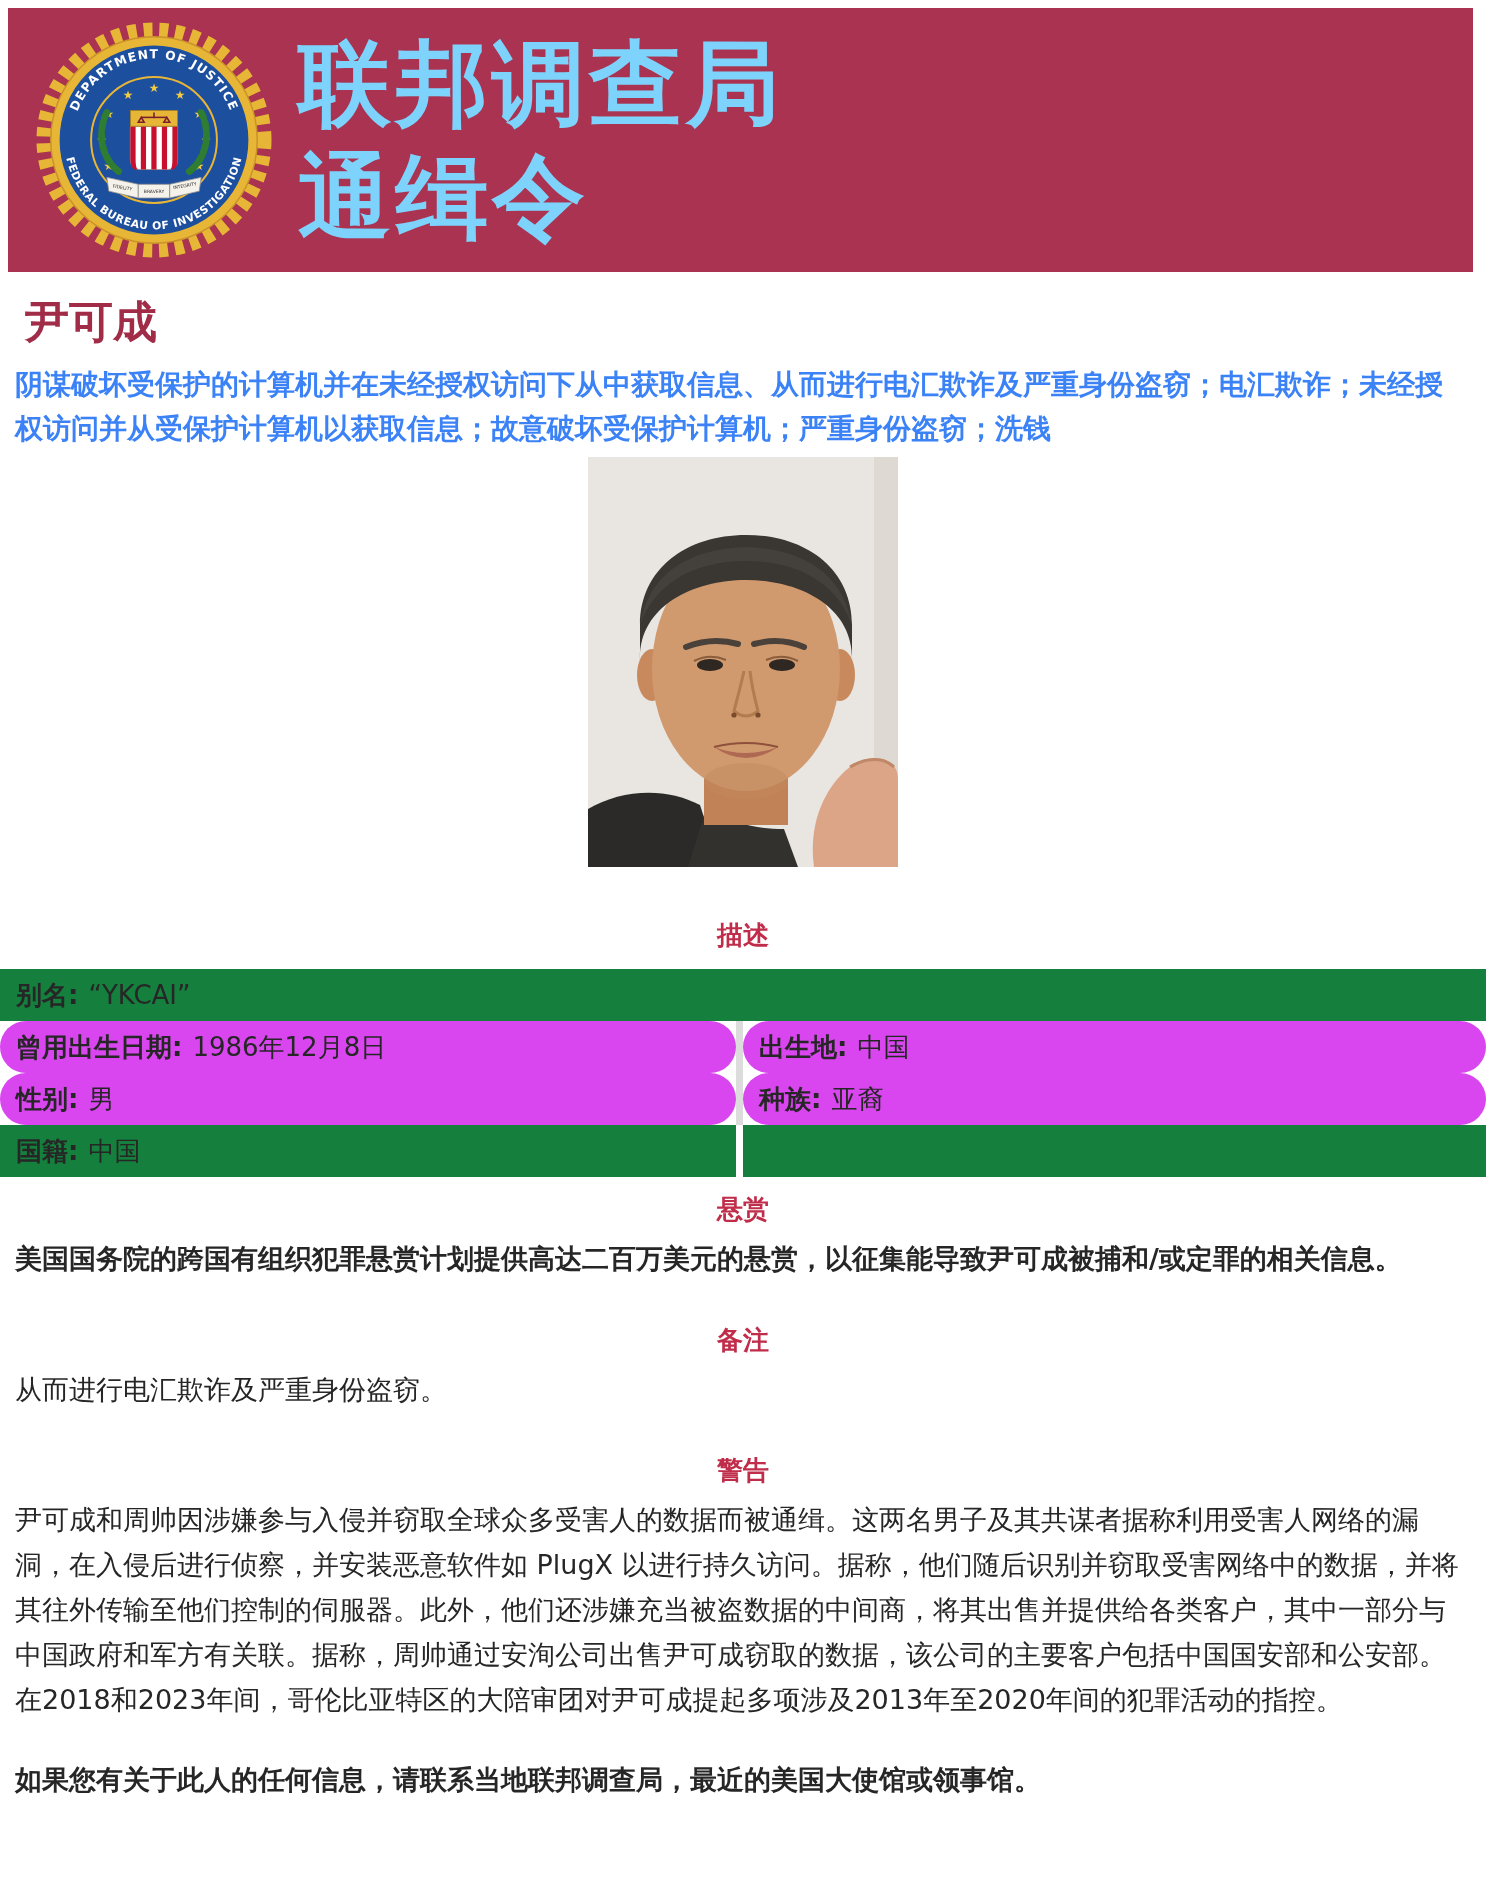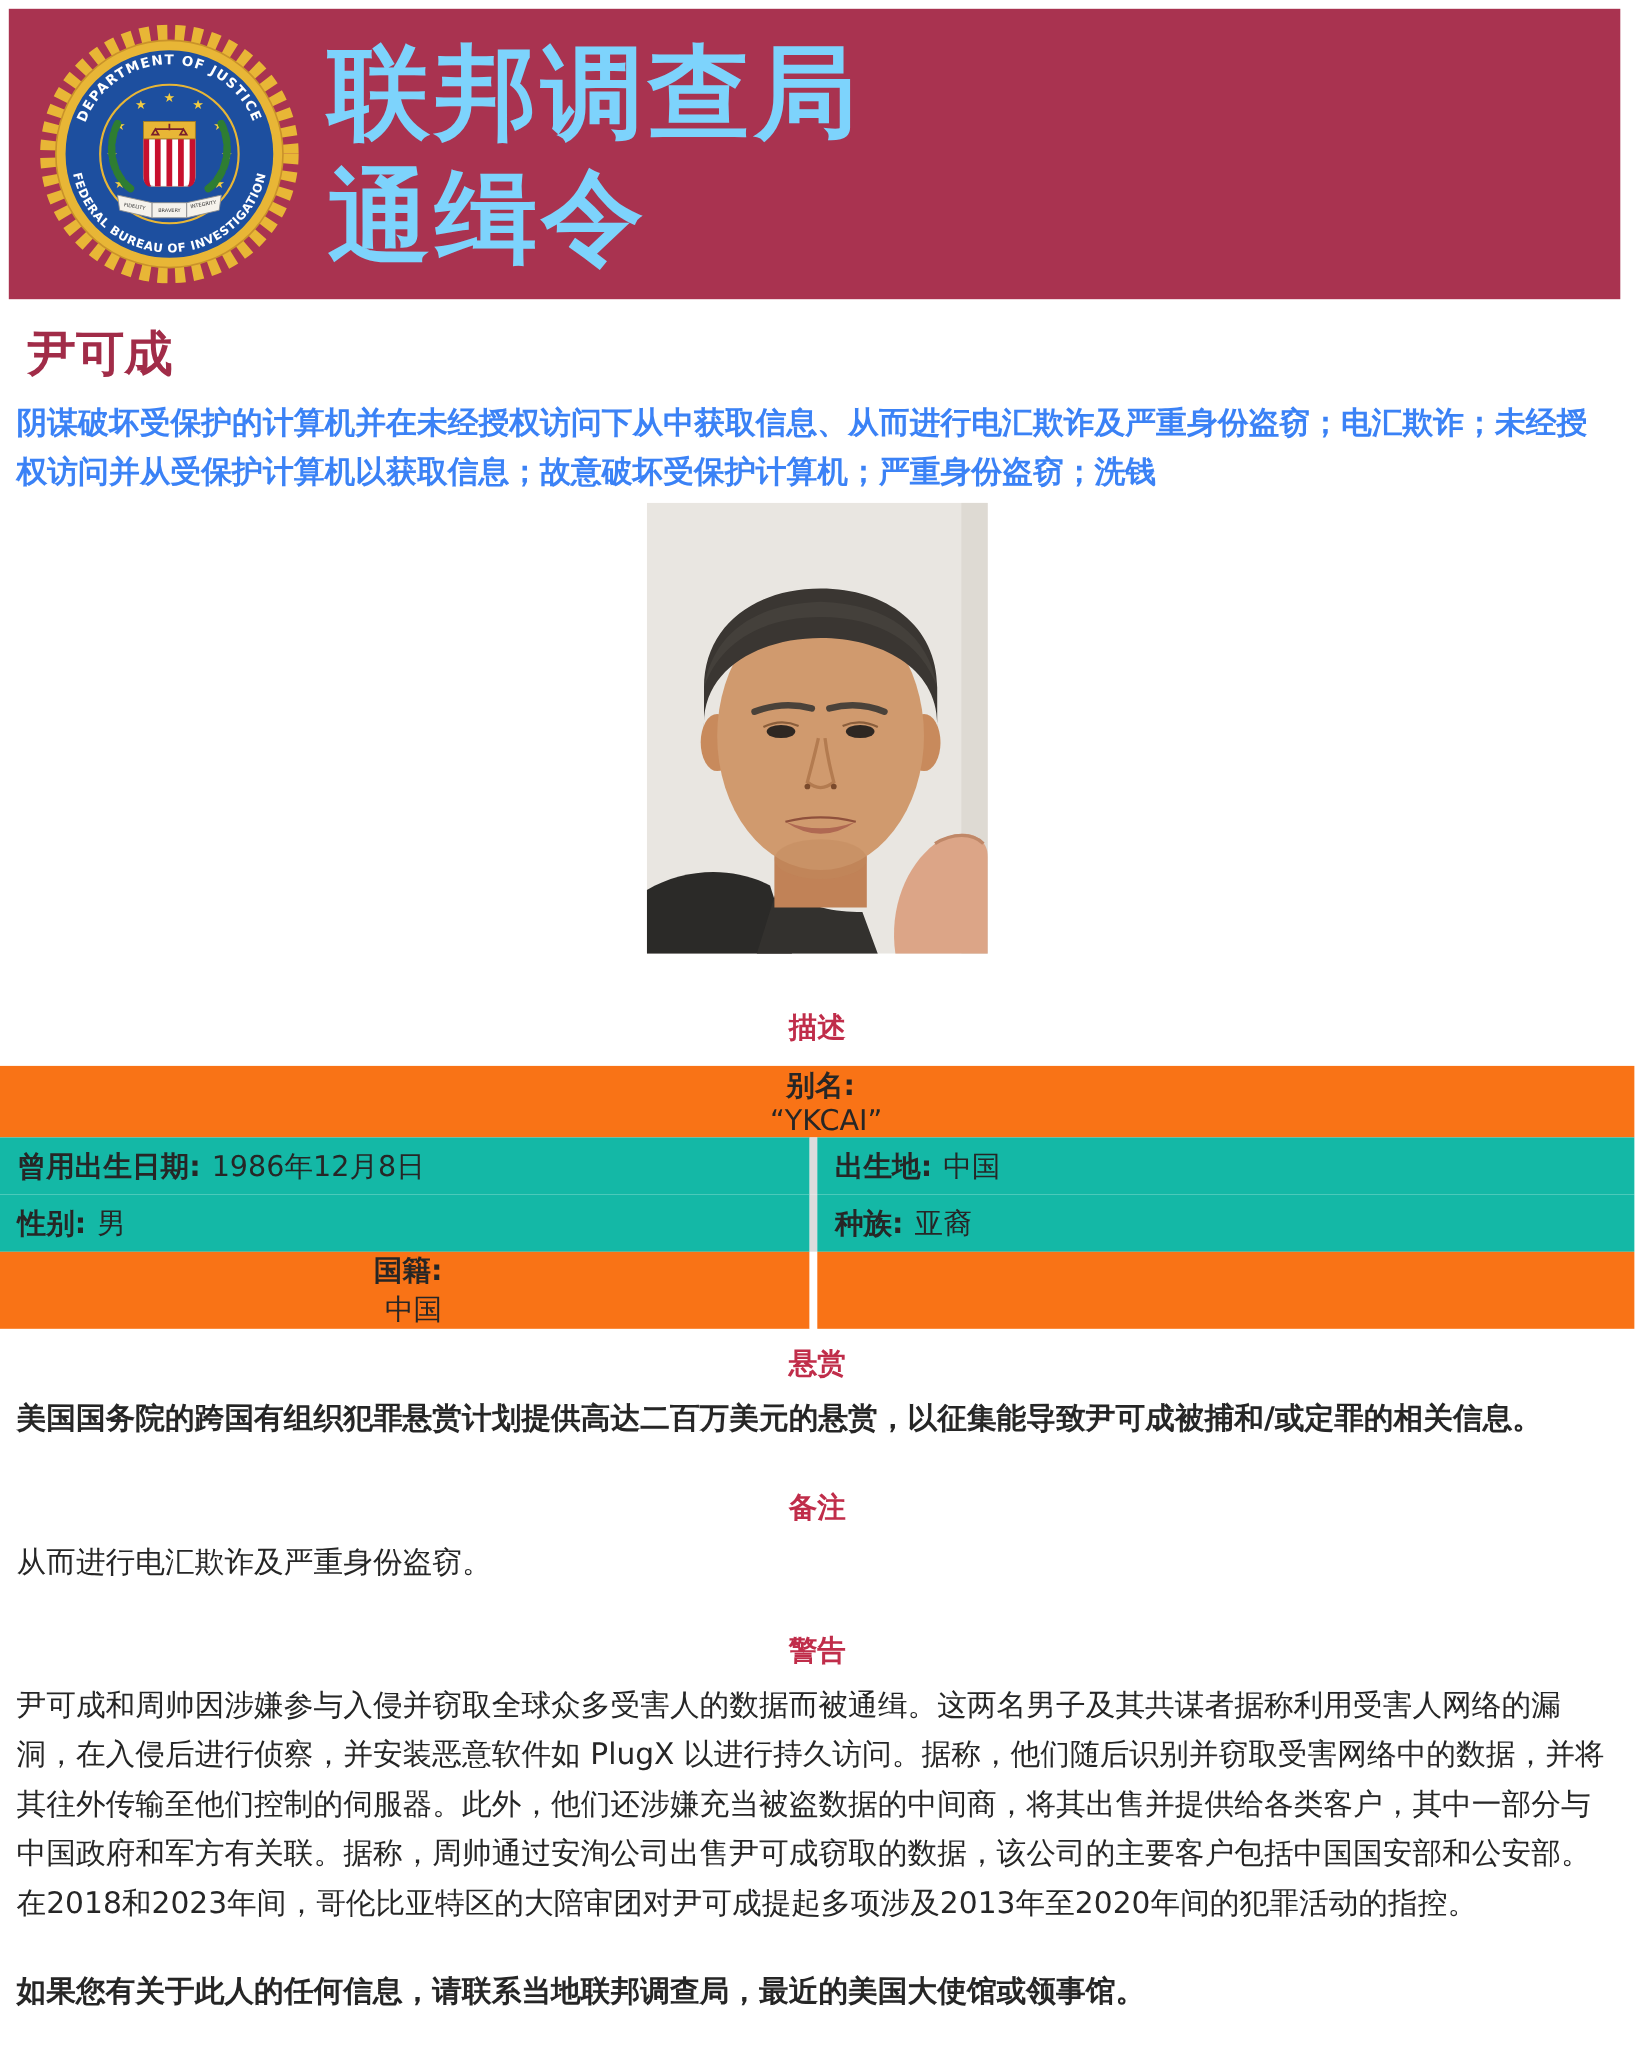--- a/index.html
+++ b/index.html
@@ -26,23 +26,23 @@
 
   
   .desc-table{margin-top:16px;width:100%;}
   .row{display:flex;min-height:52px;}
   .cell{display:flex;align-items:center;padding-left:16px;font-size:26px;box-sizing:border-box;}
   .cell .lbl{font-weight:bold;margin-right:10px;white-space:nowrap;}
   .row.two .cell.left{width:calc(50% - 7px);}
   .row.two .gap{width:7px;}
   .row.two .cell.right{flex:1;}
   .row.full .cell{width:100%;}
-  .row.gray .cell{background:#f97316;flex-direction:column;}
+  .row.gray .cell{background:#15803d;}
   .row.gray .gap{background:#ffffff;}
-  .row.white .cell{background:#14b8a6;}
+  .row.white .cell{background:#d946ef;border-radius:26px;}
   .row.white .gap{background:#DCDCDC;}
 
   
   .para{margin:10px 18px 0 15px;font-size:27px;line-height:1.66;}
   .para.bold{font-weight:bold;}
 </style>
 </head>
 <body>
 
 <div class="banner">

